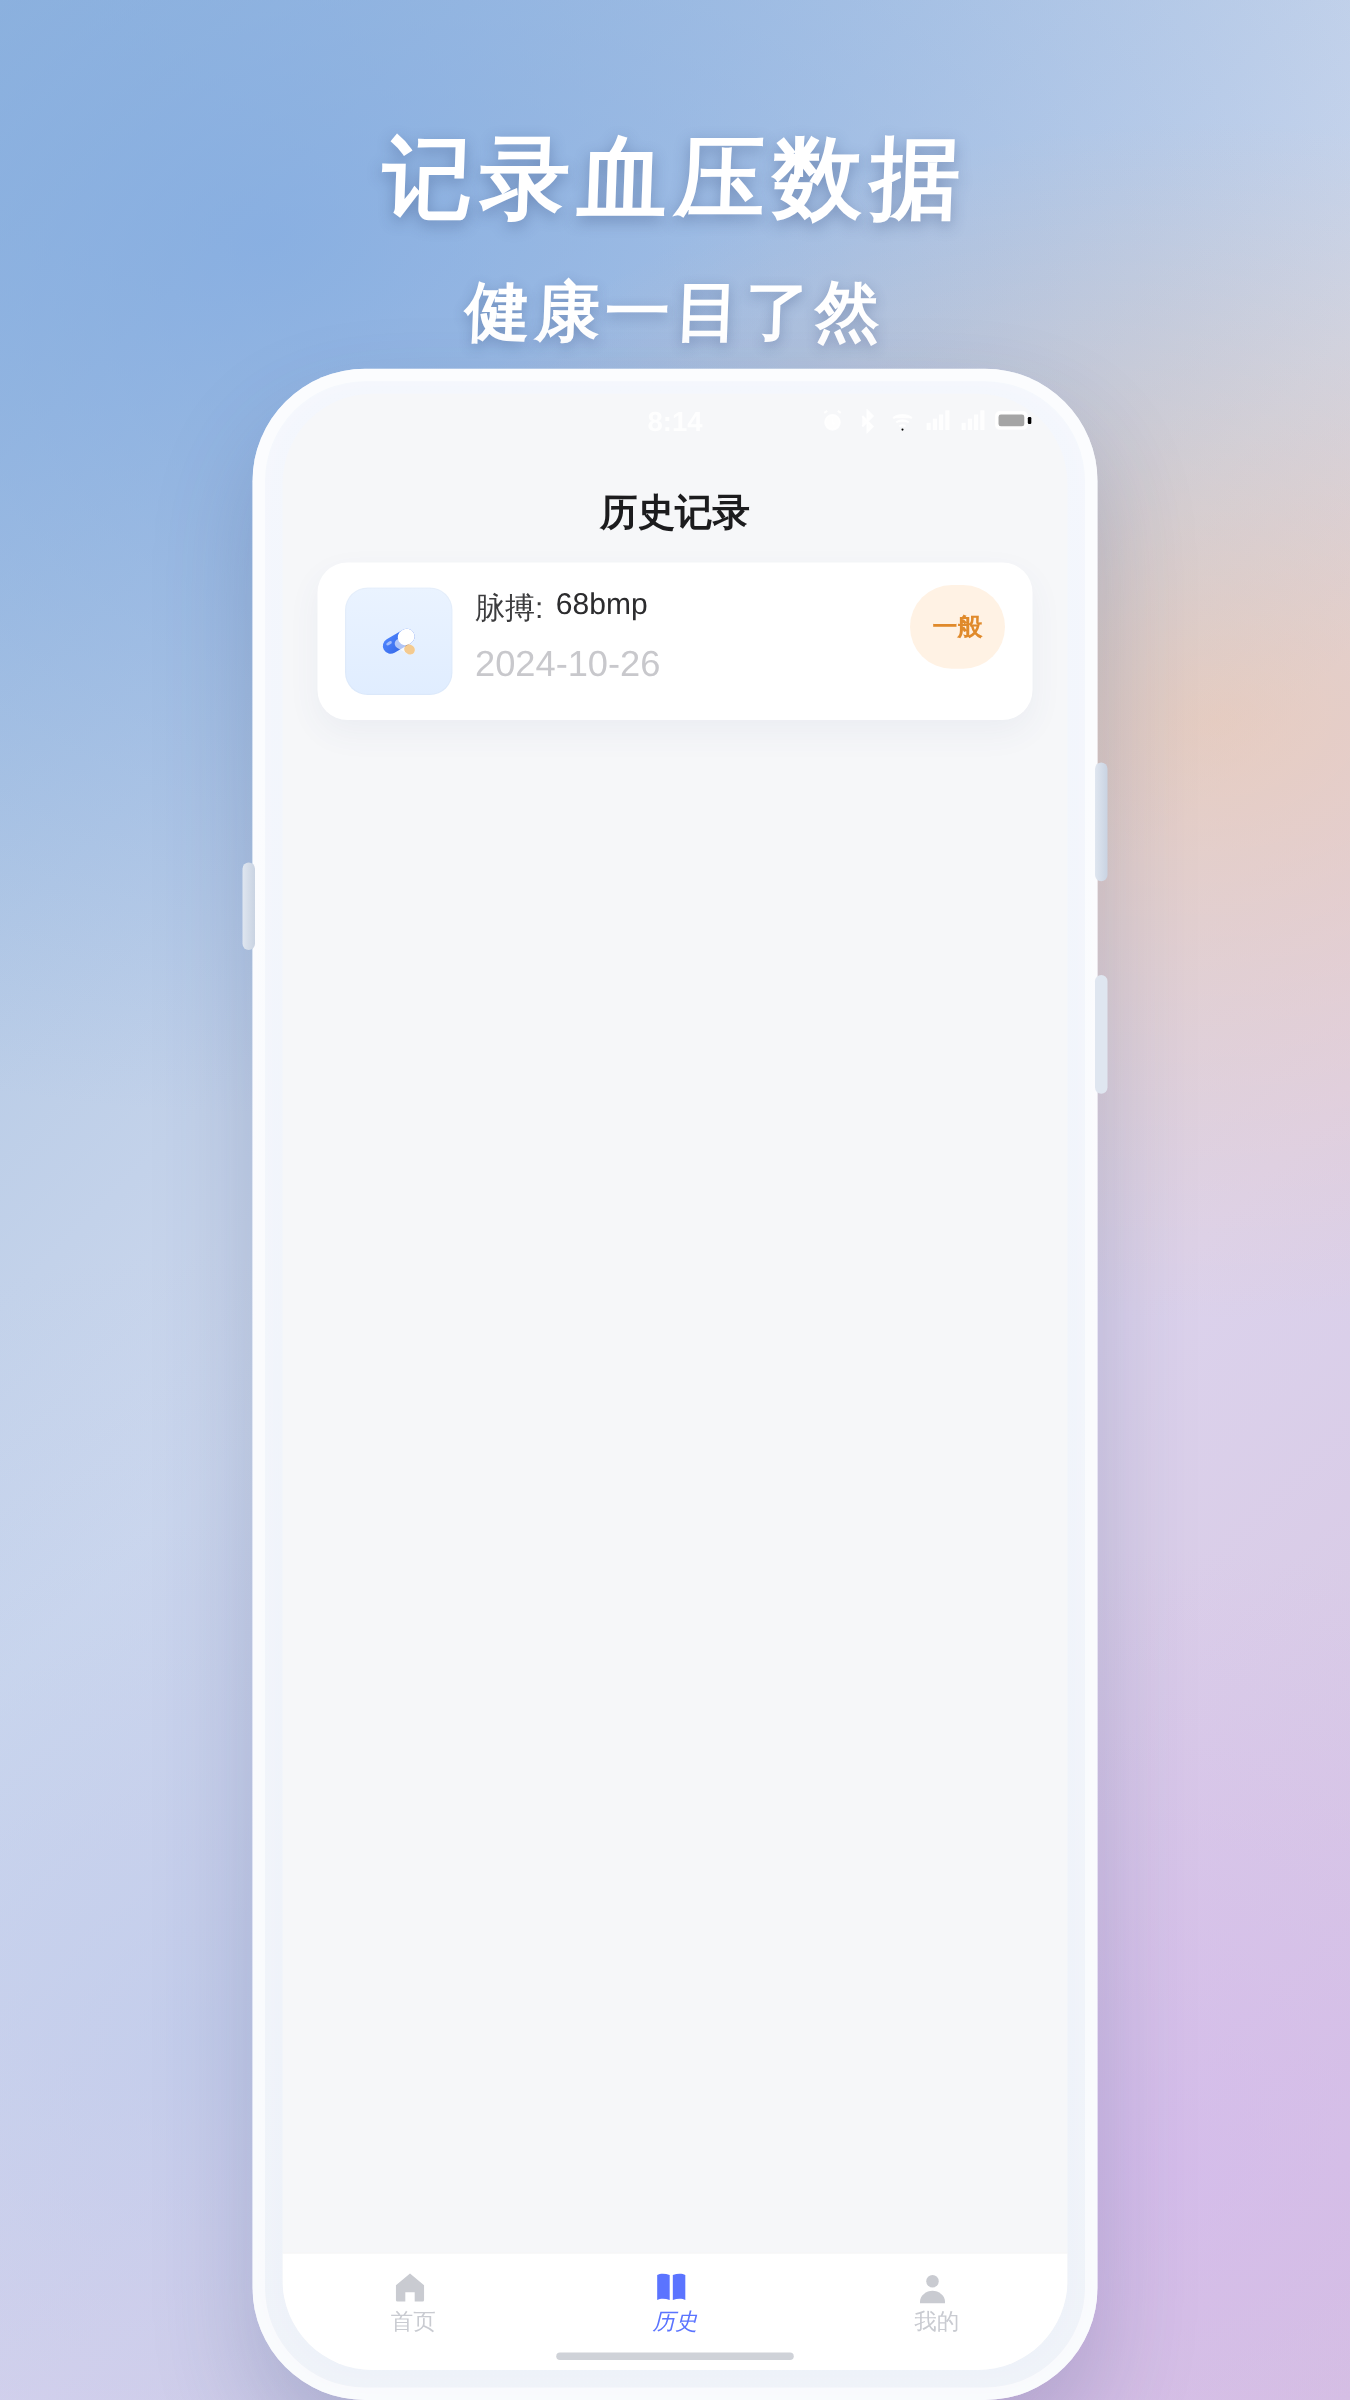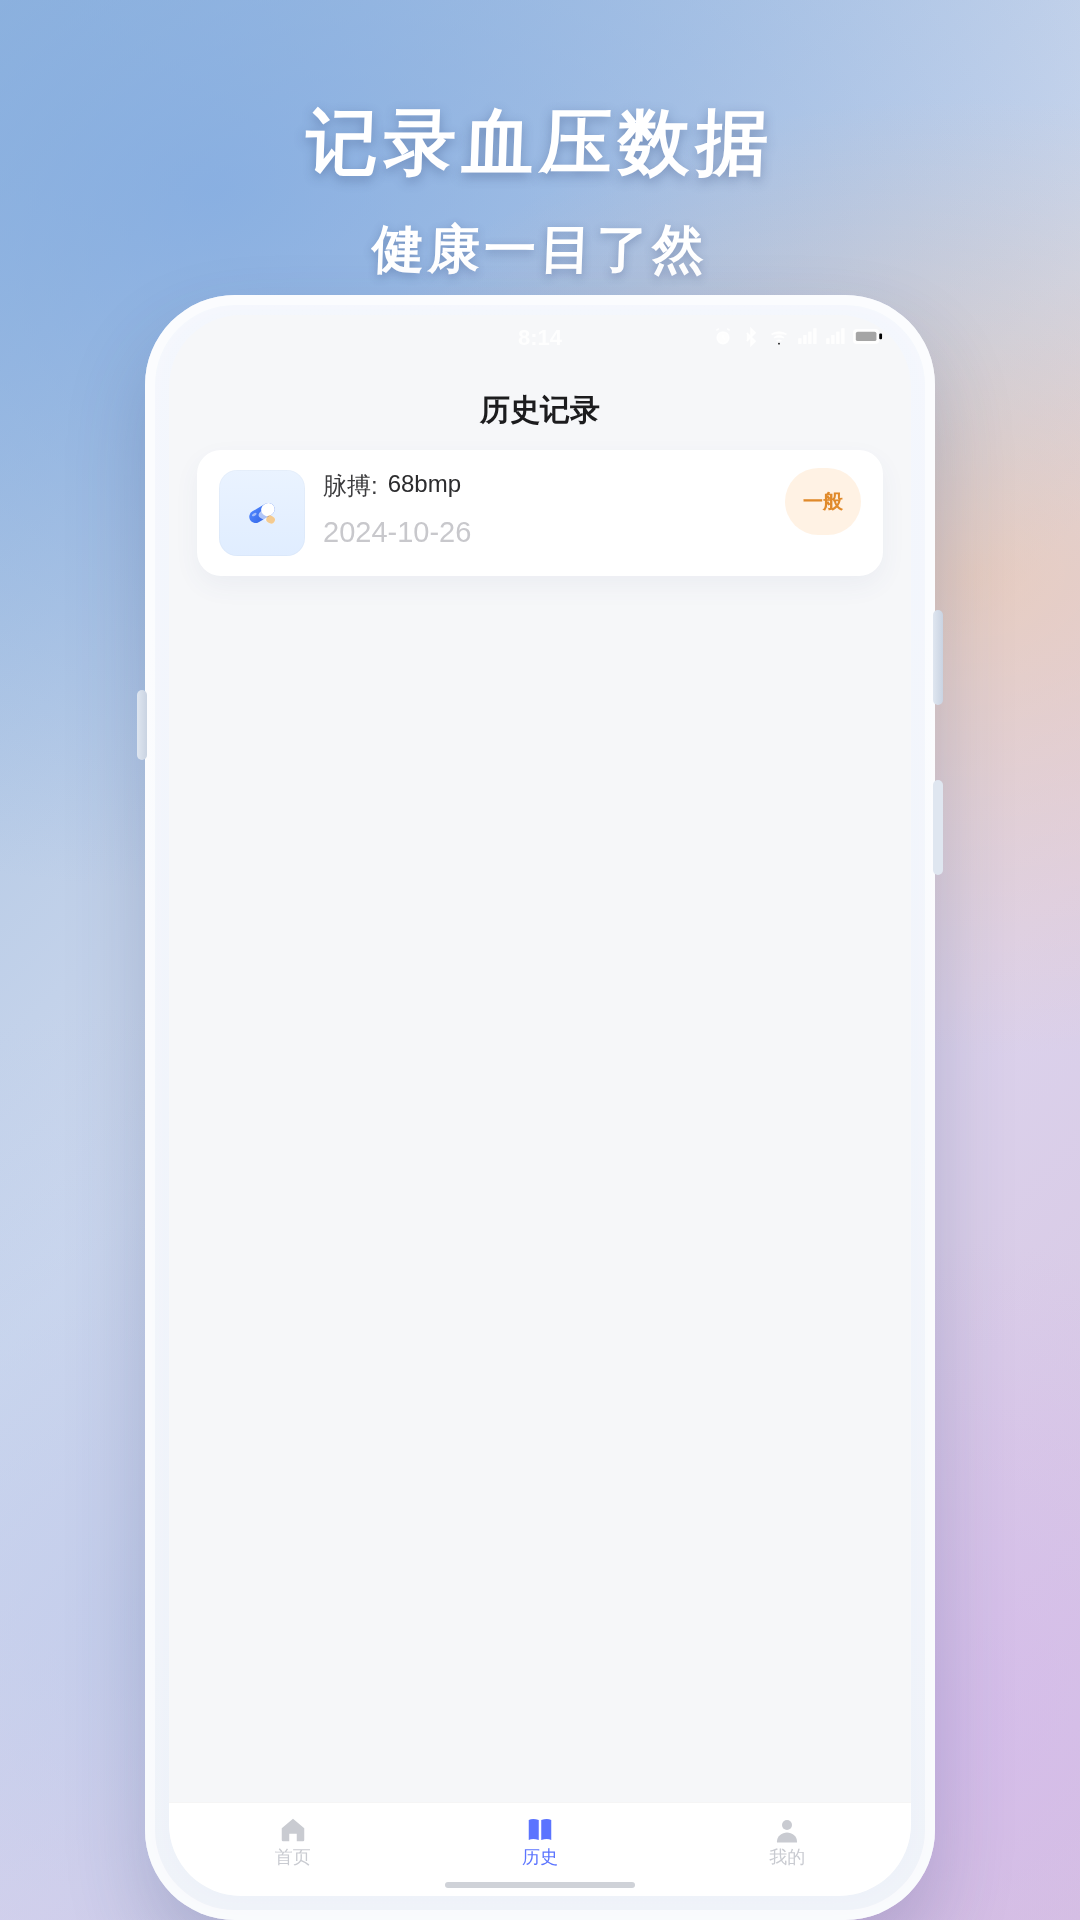--- a/index.html
+++ b/index.html
@@ -25,21 +25,21 @@
     color: #fff; font-weight: 900; font-size: 52px; letter-spacing: 4px;
     text-shadow: 0 3px 10px rgba(40,60,110,0.30);
     transform: skewX(-2deg);
   }
 
   
   .phone {
     position: absolute;
     left: 50%; transform: translateX(-50%);
     top: 295px;
-    width: 790px; height: 1625px;
+    width: 676px; height: 1625px;
     background: linear-gradient(180deg, #f4f7fd 0%, #eef2f9 100%);
     border-radius: 90px;
     box-shadow:
       0 40px 80px rgba(40,60,110,0.22),
       inset 0 0 0 10px rgba(255,255,255,0.6),
       inset 0 0 40px rgba(255,255,255,0.35);
   }
   
   .phone::before, .phone::after {
     content: ""; position: absolute; background: linear-gradient(90deg,#dfe6f0,#c9d3e2);
@@ -92,22 +92,22 @@
   }
 
   
   .tabbar {
     position:absolute; left:0; right:0; bottom:0; height:94px;
     background:#fff;
     display:flex; align-items:flex-start; justify-content:space-around;
     padding-top:12px;
     border-top:1px solid rgba(0,0,0,0.04);
   }
-  .tab { display:flex; flex-direction:column; align-items:center; gap:4px; color:#c9cbd1; }
-  .tab.active { color:#5b74ff; }
+  .tab { display:flex; flex-direction:column; gap:4px; color:#c9cbd1; }
+  .tab.active { color:#5b74ff;font-style:italic; }
   .tab .ticon { width:30px; height:26px; }
   .tab .tlabel { font-size:18px; font-weight:500; }
   
   .home-ind { position:absolute; bottom:8px; left:50%; transform:translateX(-50%); width:190px; height:6px; border-radius:4px; background:#cfd2d8; }
 </style>
 </head>
 <body>
 
 <div class="bg">
   <div class="headline">记录血压数据</div>

